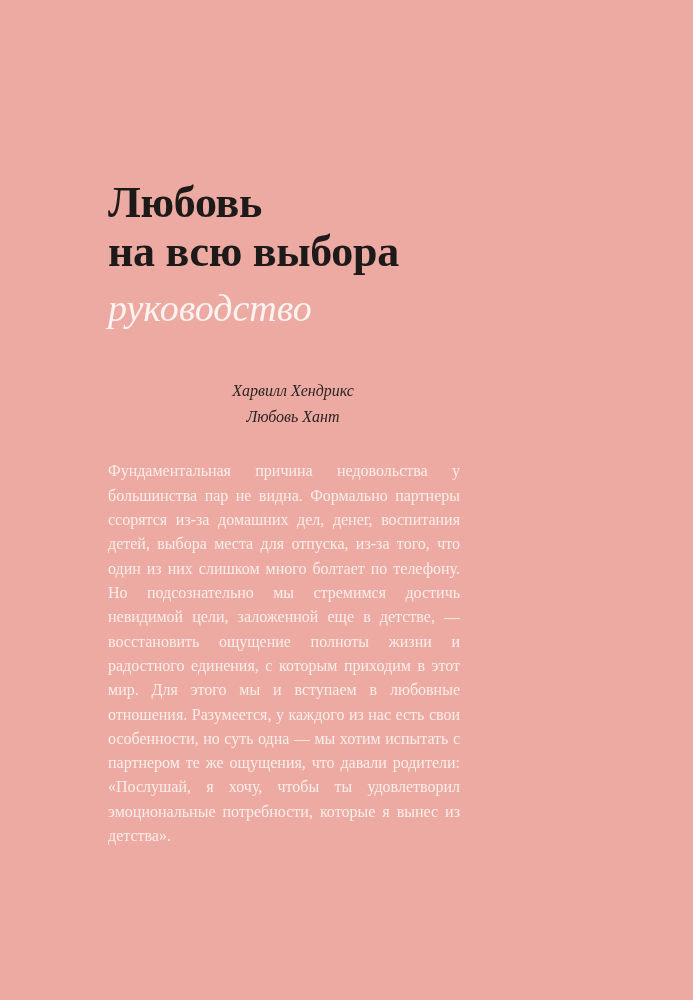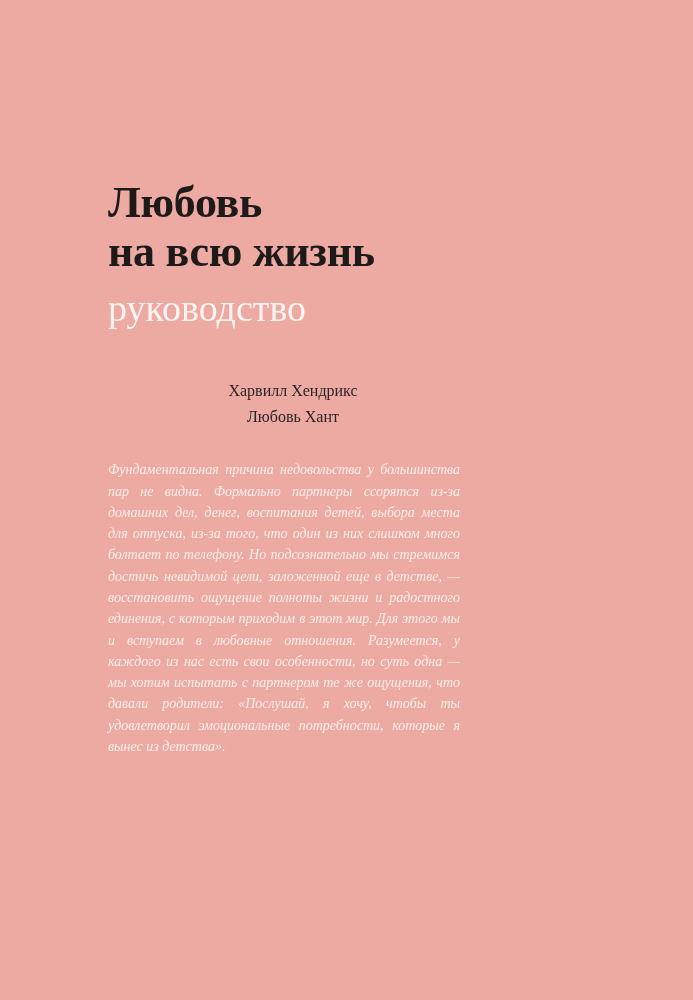--- a/index.html
+++ b/index.html
@@ -46,61 +46,62 @@
   .title-main .line {
     display: block;
   }
   .title-sub {
     font-family: "Liberation Serif", serif;
     font-size: 38px;
     line-height: 1.15;
     font-weight: 400;
     color: #fdf4f1;
     margin: 10px 0 0 0;
+    font-style: italic;
   }
   .title-sub .line {
     display: block;
   }
   .authors {
     margin: 48px 0 0 0;
     text-align: center;
     padding-right: 110px;
   }
   .author {
     display: block;
     font-family: "Liberation Serif", serif;
+    font-style: italic;
     font-size: 16px;
     line-height: 1.6;
     color: #2a2523;
   }
   .blurb {
     margin: 30px 0 0 0;
     width: 352px;
     font-family: "Liberation Serif", serif;
-    font-style: italic;
-    font-size: 14px;
+    font-size: 16px;
     line-height: 1.52;
     color: #fbeeea;
     text-align: justify;
     text-justify: inter-word;
   }
   .blurb p {
     margin: 0;
   }
 </style>
 </head>
 <body>
 
 <div class="page">
   <div class="cover">
     <div class="cover-inner">
 
       <h1 class="title-main">
         <span class="line">Любовь</span>
-        <span class="line">на всю жизнь</span>
+        <span class="line">на всю выбора</span>
       </h1>
 
       <h2 class="title-sub">
         <span class="line">руководство</span>
       </h2>
 
       <div class="authors">
         <span class="author">Харвилл Хендрикс</span>
         <span class="author">Любовь Хант</span>
       </div>

